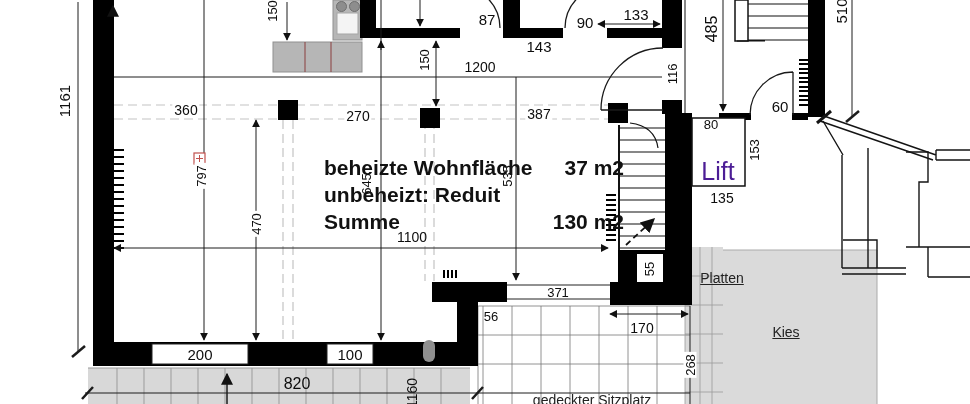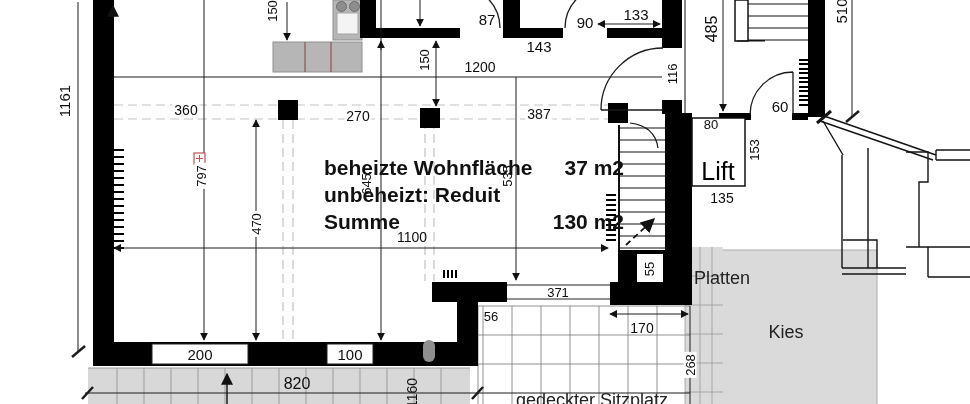--- a/index.html
+++ b/index.html
@@ -4,22 +4,22 @@
 <style>
   html,body{margin:0;padding:0;background:#fff;}
   #plan{position:relative;width:970px;height:404px;background:#fff;overflow:hidden;
         font-family:"Liberation Sans",sans-serif;color:#111;}
   #plan svg{position:absolute;left:0;top:0;}
   .dim{position:absolute;font-size:13px;color:#0d0d0d;white-space:nowrap;
        transform:translate(-50%,-50%);line-height:1;}
   .rot{transform:translate(-50%,-50%) rotate(-90deg);}
   .bgw{background:#fff;padding:0 2px;}
   .f14{font-size:14px;} .f15{font-size:15px;} .f16{font-size:16px;}
-  .room{position:absolute;font-size:25px;color:#000000;transform:translate(-50%,-50%);}
-  .area{position:absolute;font-size:18px;color:#222;transform:translate(-50%,-50%);white-space:nowrap;}
+  .room{position:absolute;font-size:25px;color:#4c1d95;transform:translate(-50%,-50%);}
+  .area{position:absolute;font-size:14px;color:#222;transform:translate(-50%,-50%);white-space:nowrap;text-decoration:underline;}
   #summary{position:absolute;left:324px;top:143px;width:300px;font-weight:700;font-size:21px;margin-top:11px;}
   #summary .row{display:flex;justify-content:space-between;line-height:27px;}
 </style>
 </head>
 <body>
 
 <div id="plan">
 
 <svg width="970" height="404" viewBox="0 0 970 404">
   <defs>

